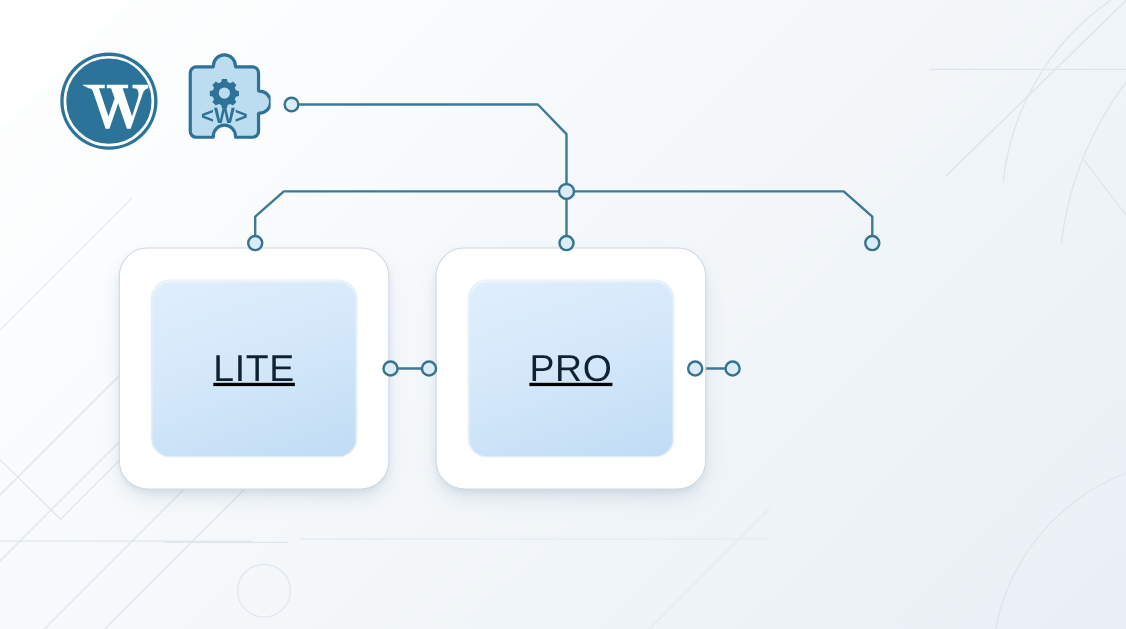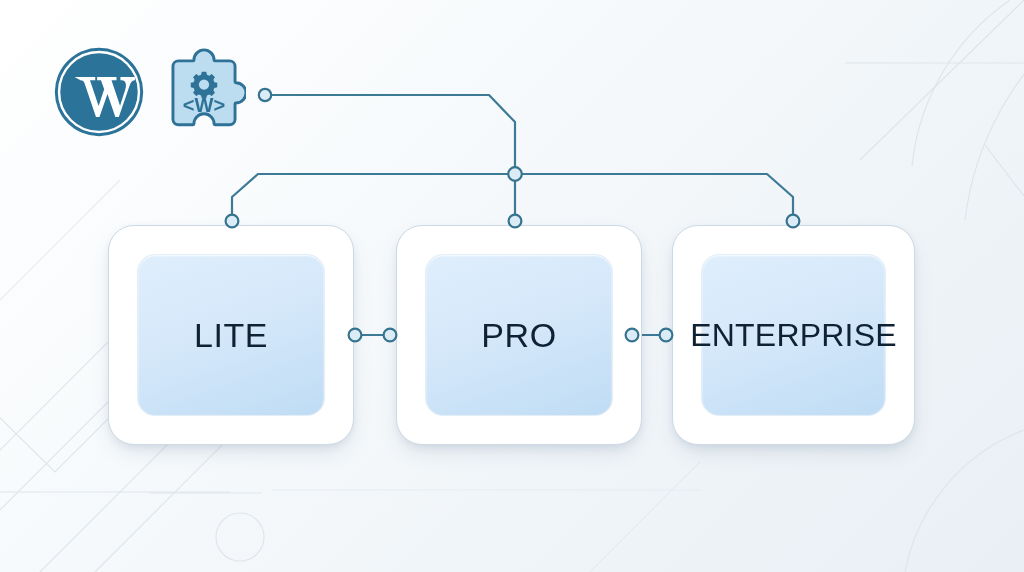--- a/index.html
+++ b/index.html
@@ -57,20 +57,21 @@
     top: 225px;
     width: 246px;
     height: 220px;
     border-radius: 26px;
     background: #ffffff;
     border: 1px solid #cdd9e4;
     box-shadow:
       0 10px 22px -6px rgba(80, 110, 140, 0.20),
       0 3px 8px -2px rgba(80, 110, 140, 0.12);
     padding: 28px;
+    text-decoration: underline;
   }
   .card.card-lite       { left: 108px; }
   .card.card-pro        { left: 396px; text-align: center; }
   .card.card-enterprise { left: 672px; width: 243px; }
 
   .card-inner {
     width: 100%;
     height: 100%;
     border-radius: 18px;
     background: linear-gradient(160deg, #dfeefc 0%, #d5e8fa 45%, #bfdcf4 100%);
@@ -202,25 +203,20 @@
       <span class="card-label">LITE</span>
     </div>
   </div>
 
   <div class="card card-pro">
     <div class="card-inner">
       <span class="card-label">PRO</span>
     </div>
   </div>
 
-  <div class="card card-enterprise">
-    <div class="card-inner">
-      <span class="card-label">ENTERPRISE</span>
-    </div>
-  </div>
 
   <svg id="nodes" viewBox="0 0 1024 572">
     <g fill="#dcecf7" stroke="#35738f" stroke-width="2.2">
       <circle cx="265" cy="95" r="6.2"></circle>
       <circle cx="515" cy="174" r="6.8"></circle>
       <circle cx="232" cy="221" r="6.4"></circle>
       <circle cx="515" cy="221" r="6.4"></circle>
       <circle cx="793" cy="221" r="6.4"></circle>
       <circle cx="355" cy="335" r="6.4"></circle>
       <circle cx="390" cy="335" r="6.4"></circle>

